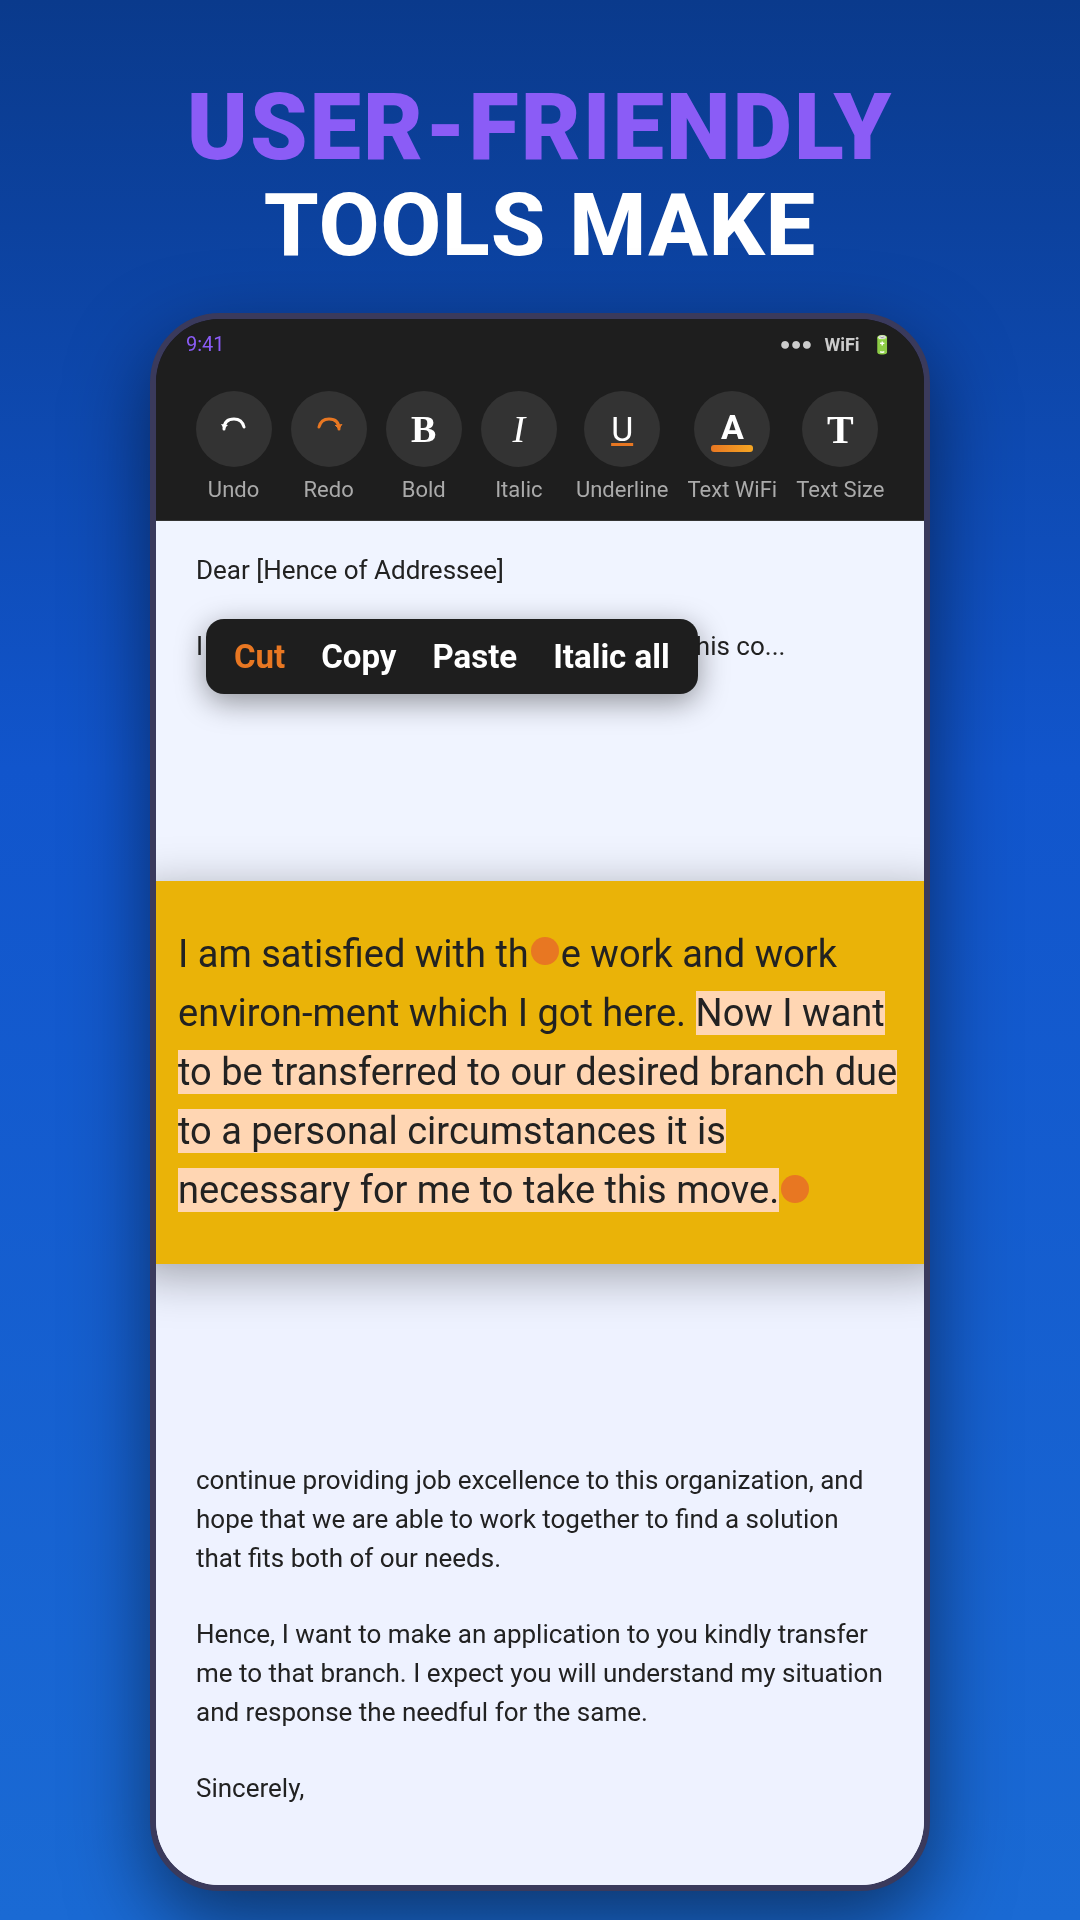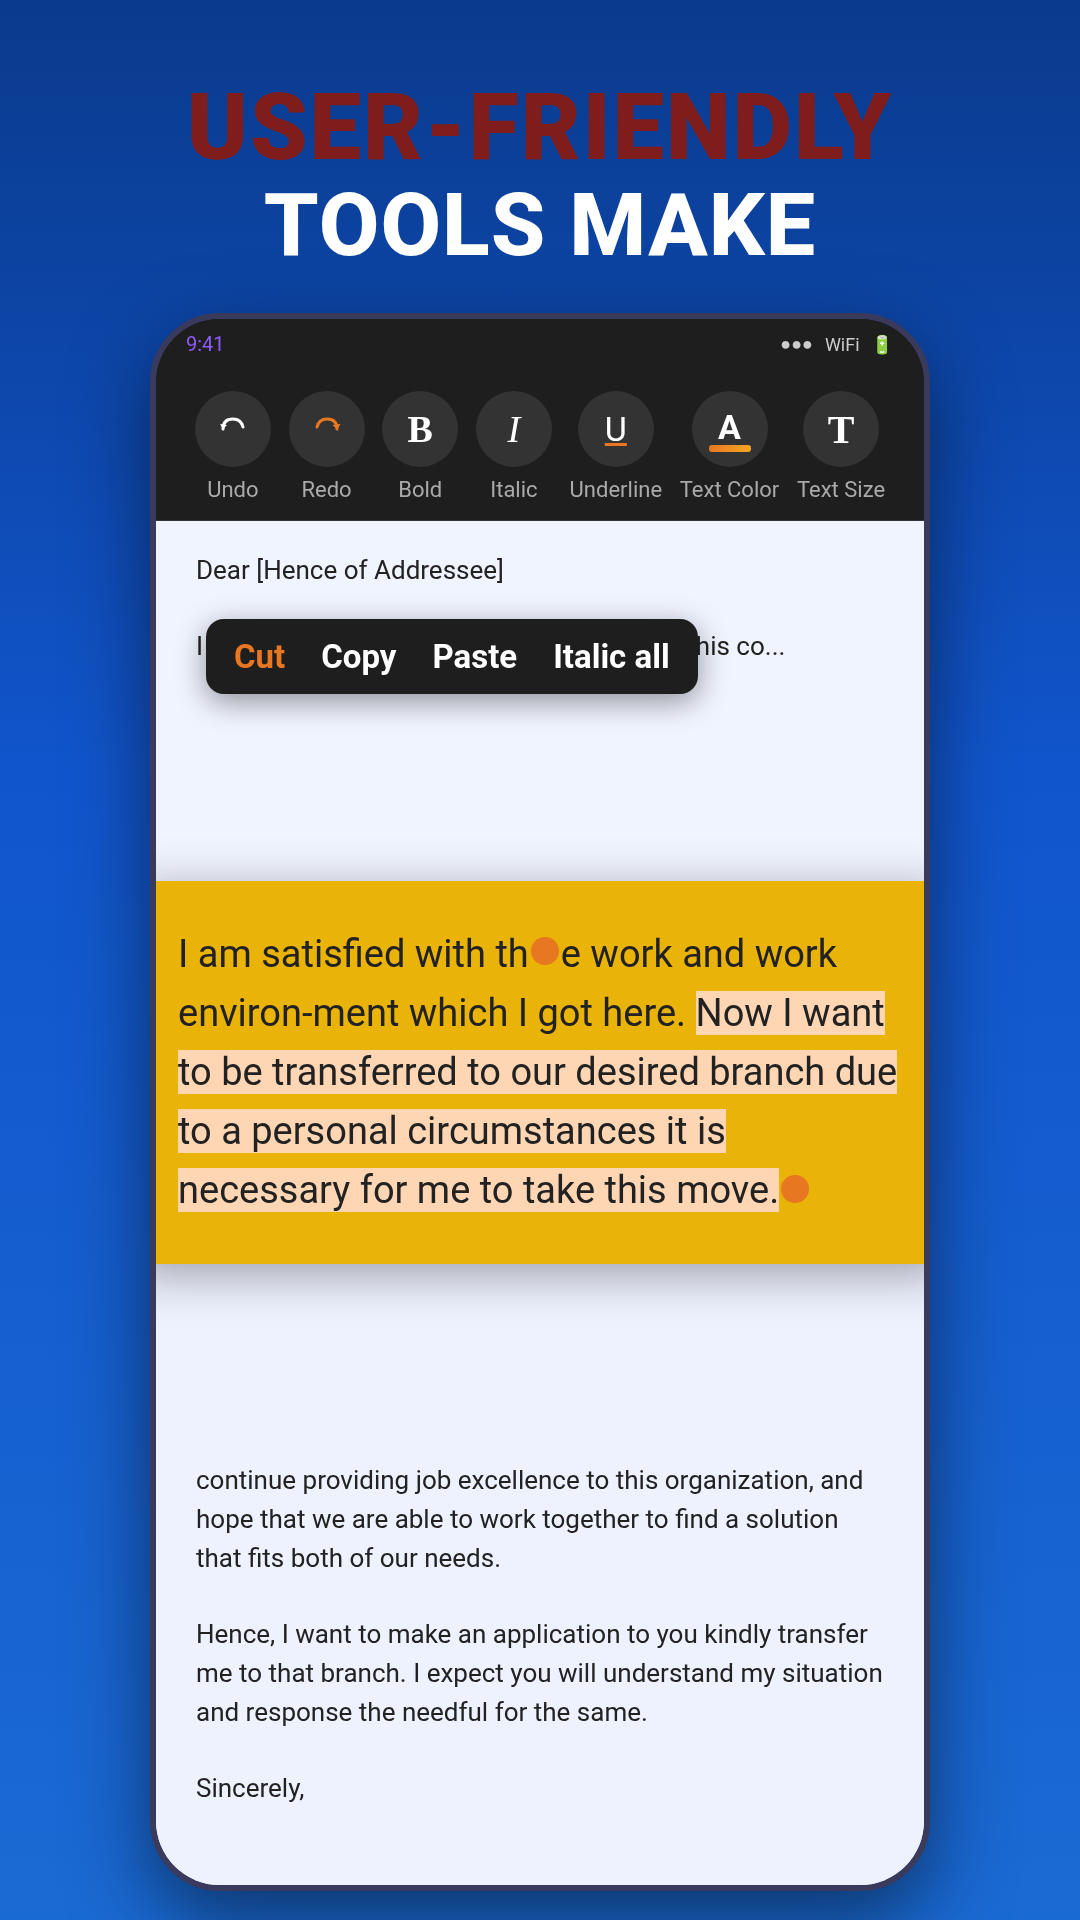--- a/index.html
+++ b/index.html
@@ -17,21 +17,21 @@
     
     .header-section {
       text-align: center;
       padding-top: 80px;
       padding-bottom: 40px;
     }
 
     .headline-green {
       font-size: 92px;
       font-weight: 900;
-      color: #7f1d1d;
+      color: #8b5cf6;
       line-height: 1.05;
       letter-spacing: 2px;
     }
 
     .headline-white {
       font-size: 88px;
       font-weight: 800;
       color: #ffffff;
       line-height: 1.1;
       letter-spacing: 1px;
@@ -196,21 +196,21 @@
   <div class="headline-white">TOOLS MAKE</div>
 </div>
 
 <div class="phone-container">
   <div class="phone-frame">
 
     <div class="status-bar">
       <span style="color:#8b5cf6; font-size:20px;">9:41</span>
       <div style="display:flex;gap:12px;align-items:center;">
         <span style="color:#ccc;font-size:18px;">●●●</span>
-        <span style="color:#ccc;font-size:18px;">WiFi</span>
+        <span style="color:#ccc;font-size:18px;font-weight:bold;">WiFi</span>
         <span style="color:#ccc;font-size:18px;">🔋</span>
       </div>
     </div>
 
     <div class="toolbar-top">
 
       <div class="toolbar-btn">
         <div class="toolbar-icon-circle">
           <svg width="36" height="36" viewBox="0 0 36 36" fill="none">
             <path d="M8 18 Q8 8 18 8 Q26 8 28 16" stroke="white" stroke-width="3" fill="none" stroke-linecap="round"></path>
@@ -247,21 +247,21 @@
         <span class="toolbar-icon-text">Underline</span>
       </div>
 
       <div class="toolbar-btn">
         <div class="toolbar-icon-circle textcolor-container" style="font-size:34px; font-weight:700; position:relative;">
           <span style="display:flex;flex-direction:column;align-items:center;">
             <span style="color:white;">A</span>
             <span style="display:block;width:42px;height:7px;background:linear-gradient(90deg,#e87722,#f5a623);border-radius:3px;margin-top:-2px;"></span>
           </span>
         </div>
-        <span class="toolbar-icon-text">Text Color</span>
+        <span class="toolbar-icon-text">Text WiFi</span>
       </div>
 
       <div class="toolbar-btn">
         <div class="toolbar-icon-circle" style="font-size:40px; font-weight:700; font-family:Georgia,serif;">T</div>
         <span class="toolbar-icon-text">Text Size</span>
       </div>
 
     </div>
 
     <div style="position:relative; background:#eef2ff;">

